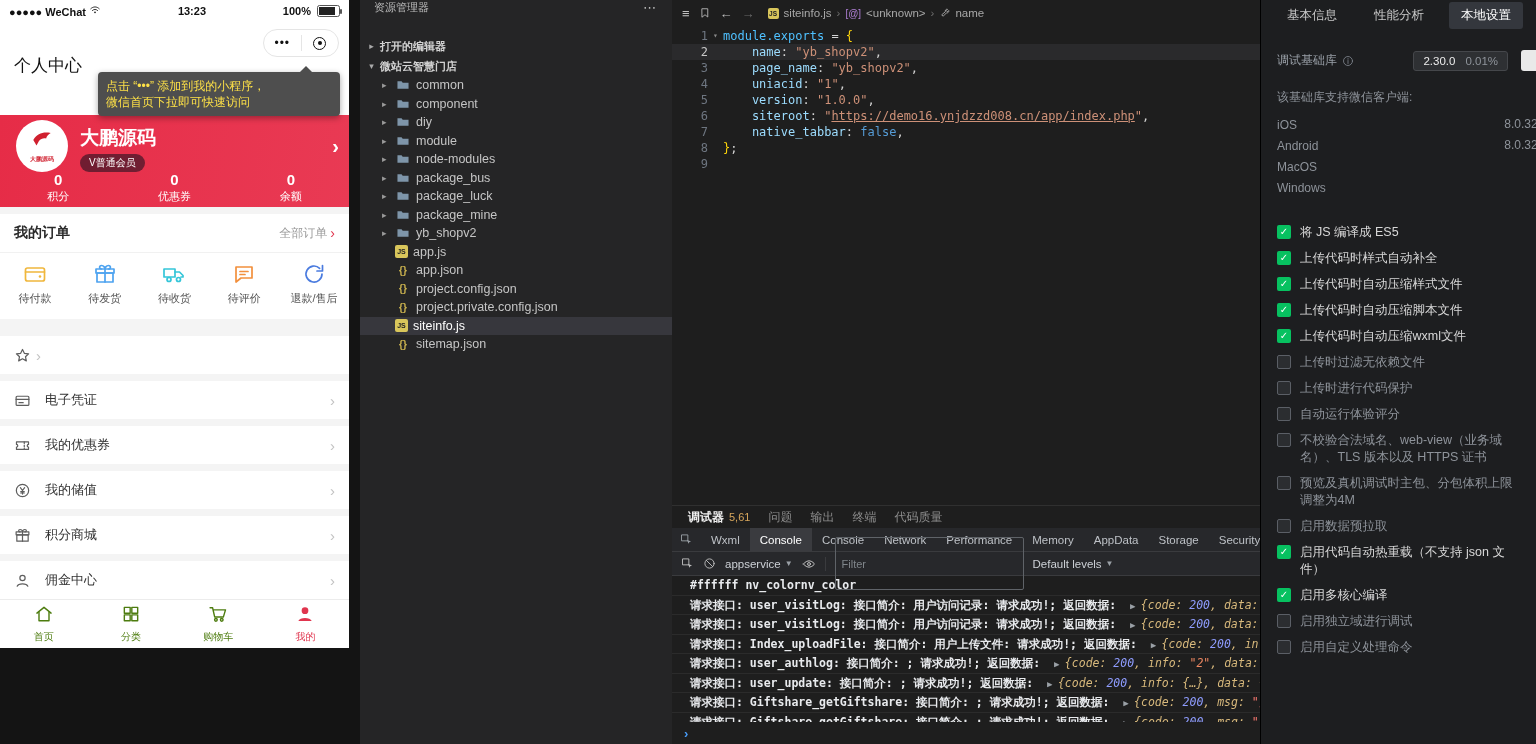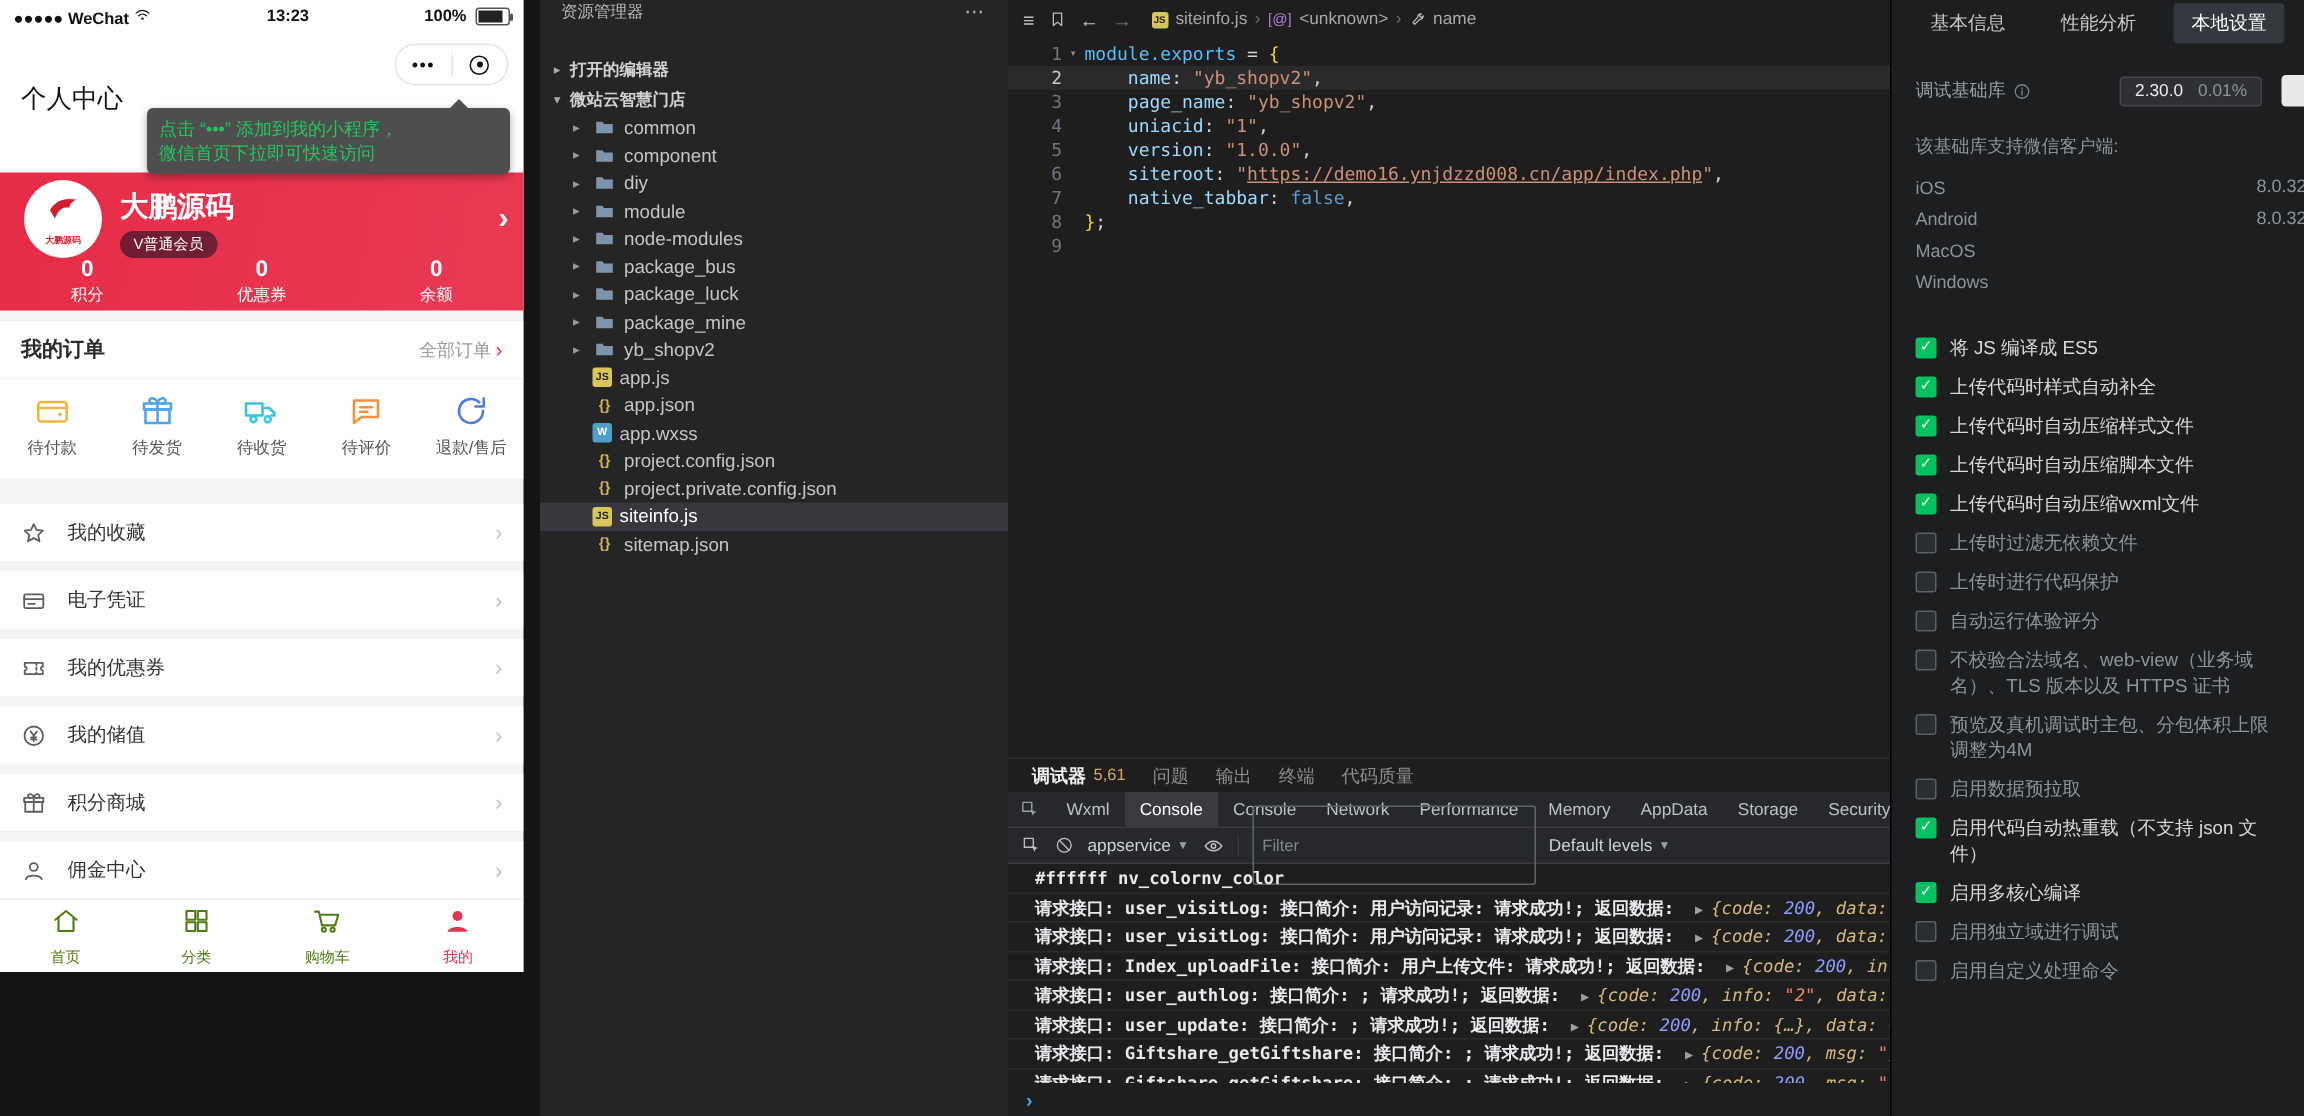--- a/index.html
+++ b/index.html
@@ -27,21 +27,21 @@
   .logo{position:absolute;left:16px;top:5px;width:52px;height:52px;background:#fff;border-radius:50%;
         display:flex;flex-direction:column;align-items:center;justify-content:center;color:#d0202f;overflow:hidden;}
   .logo .lt{font-size:7px;font-weight:700;white-space:nowrap;transform:scale(.85);}
   .brand{position:absolute;left:80px;top:10px;font-size:19px;font-weight:600;}
   .badge{position:absolute;left:80px;top:39px;background:rgba(15,15,30,.55);border-radius:9px;padding:2px 9px;font-size:10px;}
   .banner-chev{position:absolute;right:10px;top:20px;font-size:20px;font-weight:600;}
   .stats{position:absolute;left:0;right:0;bottom:3px;display:flex;}
   .stat{flex:1;text-align:center;}
   .stat-v{font-size:15px;font-weight:700;}
   .stat-l{font-size:11px;margin-top:1px;}
-  .tooltip{position:absolute;left:98px;top:72px;width:226px;background:#4e4e4e;color:#22c55e;font-size:12px;
+  .tooltip{position:absolute;left:98px;top:72px;width:226px;background:#4e4e4e;color:#fde047;font-size:12px;
            line-height:16px;padding:6px 8px;border-radius:4px;z-index:6;box-shadow:0 2px 6px rgba(0,0,0,.35);}
   .tooltip::before{content:"";position:absolute;top:-6px;right:28px;border:6px solid transparent;border-bottom-color:#4e4e4e;border-top:none;}
   .orders-card{margin-top:7px;background:#fff;}
   .orders-head{height:38px;display:flex;align-items:center;padding:0 14px;border-bottom:1px solid #f1f1f1;}
   .orders-title{font-size:14px;color:#2b2b2b;font-weight:700;flex:1;}
   .orders-all{font-size:12px;color:#999;display:flex;align-items:center;gap:3px;}
   .orders-all .chev{color:#e0354e;font-size:14px;}
   .orders-row{display:flex;padding:9px 0 13px;}
   .order-item{flex:1;display:flex;flex-direction:column;align-items:center;gap:5px;}
   .order-item .oi{height:24px;display:flex;align-items:center;}
@@ -269,21 +269,20 @@
       </div>
   </div>
 
   <div id="menu">
       <div class="menu-item">
         <span class="mi">
           <svg width="17" height="17" viewBox="0 0 24 24" fill="none" stroke="currentColor" stroke-width="1.7" stroke-linecap="round" stroke-linejoin="round" aria-hidden="true">
             <path d="M12 3.5l2.6 5.4 6 .7-4.4 4.1 1.2 5.9-5.4-3-5.4 3 1.2-5.9L3.4 9.6l6-.7z"></path>
           </svg>
         </span>
-        <span class="ml">我的收藏</span>
         <span class="menu-chev">›</span>
       </div>
       <div class="menu-item">
         <span class="mi">
           <svg width="17" height="17" viewBox="0 0 24 24" fill="none" stroke="currentColor" stroke-width="1.7" stroke-linecap="round" stroke-linejoin="round" aria-hidden="true">
             <rect x="3" y="6" width="18" height="13" rx="1.5"></rect>
             <path d="M3 10.5h18M7 15h6"></path>
           </svg>
         </span>
         <span class="ml">电子凭证</span>
@@ -463,25 +462,20 @@
       </div>
       <div class="trow">
         <span class="tarrow"></span>
         <span class="ticon js">JS</span>
         <span class="tname">app.js</span>
       </div>
       <div class="trow">
         <span class="tarrow"></span>
         <span class="ticon json">{}</span>
         <span class="tname">app.json</span>
-      </div>
-      <div class="trow">
-        <span class="tarrow"></span>
-        <span class="ticon wxss">W</span>
-        <span class="tname">app.wxss</span>
       </div>
       <div class="trow">
         <span class="tarrow"></span>
         <span class="ticon json">{}</span>
         <span class="tname">project.config.json</span>
       </div>
       <div class="trow">
         <span class="tarrow"></span>
         <span class="ticon json">{}</span>
         <span class="tname">project.private.config.json</span>

